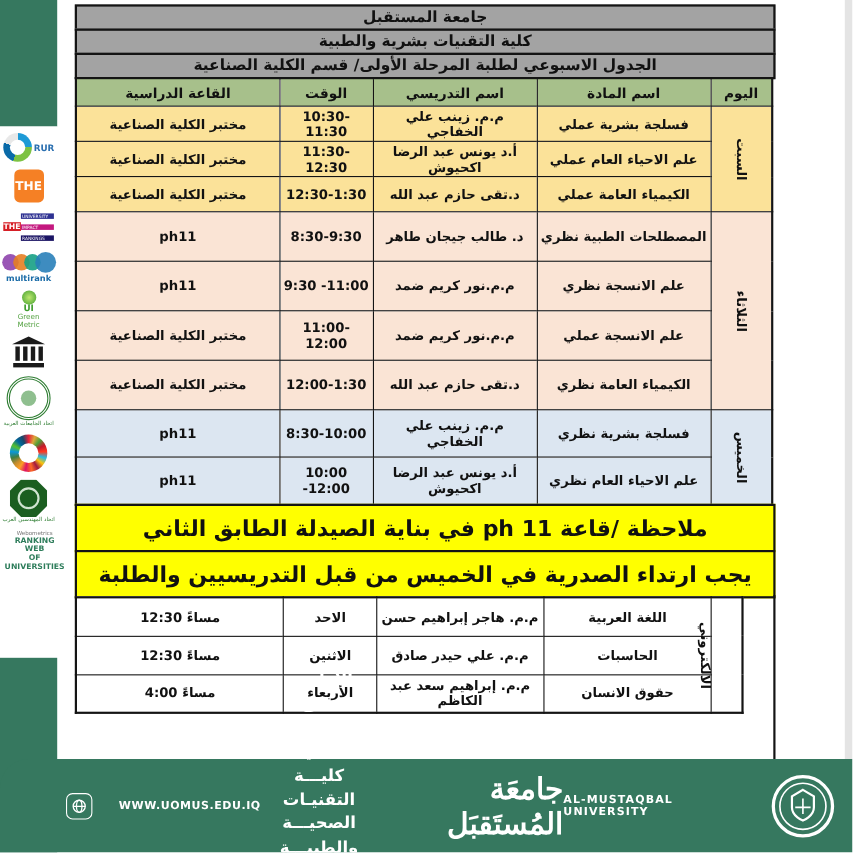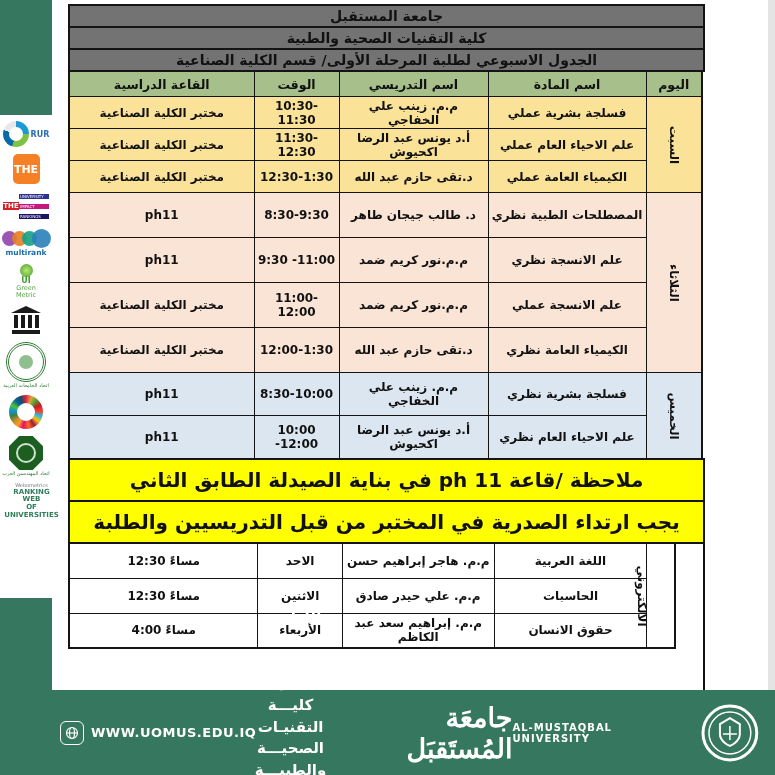--- a/index.html
+++ b/index.html
@@ -45,21 +45,21 @@
   .eng{width:34px;height:34px;background:#1B5E20;border-radius:8px;
        clip-path:polygon(30% 0,70% 0,100% 30%,100% 70%,70% 100%,30% 100%,0 70%,0 30%);
        display:flex;align-items:center;justify-content:center;}
   .eng i{width:16px;height:16px;border:2px solid #cfe3cf;border-radius:50%;}
   .webo{text-align:center;line-height:1.1;padding-left:11px;}
   .webo .w1{font-size:5px;color:#777;}
   .webo .w2{font-size:7px;font-weight:bold;color:#2E7D5B;}
 
   
   .content{left:68px;top:4px;width:637px;}
-  .title-row{background:#737373;border:2px solid #141414;height:20px;margin-top:-2px;
+  .title-row{background:#a3a3a3;border:2px solid #141414;height:20px;margin-top:-2px;
              display:flex;align-items:center;justify-content:center;
              font-weight:bold;font-size:14px;color:#111;direction:rtl;}
   .title-row:first-child{margin-top:0;}
 
   table.tt{border-collapse:collapse;table-layout:fixed;direction:rtl;margin-top:-2px;
            border:2px solid #141414;}
   table.tt td,table.tt th{border:1.5px solid #141414;text-align:center;vertical-align:middle;
            font-size:12px;font-weight:bold;color:#111;padding:0 2px;overflow:hidden;}
   table.tt th{background:#A7C08B;height:24px;font-size:12.5px;}
   tr.sat>td{background:#FBE299;height:31px;}
@@ -80,21 +80,21 @@
   td.btime{color:#9A231B;}
   td.bteach{text-align:left;vertical-align:bottom;padding-bottom:2px;}
 
   .right-line{left:703px;top:541px;width:2px;height:149px;background:#141414;}
   .grey-edge{left:768px;top:0;width:7px;height:690px;background:#E4E4E4;}
 
   
   .footer{left:0;top:690px;width:775px;height:85px;background:#36785F;border-top-left-radius:26px;
           display:flex;align-items:center;color:#fff;}
   .f-contact{margin-left:60px;display:flex;flex-direction:column;gap:8px;width:190px;}
-  .f-line{display:flex;align-items:center;gap:7px;font-weight:bold;font-size:13px;letter-spacing:.5px;}
+  .f-line{display:flex;align-items:center;gap:24px;font-weight:bold;font-size:10px;letter-spacing:.5px;}
   .f-ic{width:22px;height:22px;border:1.5px solid #fff;border-radius:6px;
         display:flex;align-items:center;justify-content:center;flex:0 0 auto;}
   .f-center{flex:1;text-align:center;direction:rtl;font-weight:bold;line-height:1.45;}
   .f-center .c1{font-size:15px;} .f-center .c2{font-size:15px;text-align:center;} .f-center .c3{font-size:13px;}
   .f-uni{display:flex;align-items:center;gap:8px;margin-right:10px;}
   .f-uni-names{display:flex;align-items:center;}
   .f-uni-ar{font-size:27px;font-weight:bold;direction:rtl;font-family:"DejaVu Serif","Liberation Serif",serif;}
   .f-uni-en{font-size:10px;font-weight:bold;letter-spacing:1px;}
 </style>
 </head>
@@ -155,21 +155,21 @@
     <div class="w1">Webometrics</div>
     <div class="w2">RANKING WEB</div>
     <div class="w2">OF UNIVERSITIES</div>
   </div>
 </div>
 <div class="abs green-bottom"></div>
 
 <div class="abs content">
 
   <div class="title-row">جامعة المستقبل</div>
-  <div class="title-row">كلية التقنيات الصحية والطبية</div>
+  <div class="title-row">كلية التقنيات بشرية والطبية</div>
   <div class="title-row">الجدول الاسبوعي لطلبة المرحلة الأولى/ قسم الكلية الصناعية</div>
 
   <table class="tt">
     <colgroup>
       <col style="width:56px">
         <col style="width:158px">
         <col style="width:149px">
       <col style="width:85px">
         <col style="width:185px">
     </colgroup>
@@ -238,21 +238,21 @@
     <tr class="thu">
       <td>علم الاحياء العام نظري</td>
       <td>أ.د يونس عبد الرضا اكحيوش</td>
       <td class="time">10:00 -12:00</td>
       <td>ph11</td>
     </tr>
   </tbody>
     </table>
 
   <div class="note-row">ملاحظة /قاعة ph 11 في بناية الصيدلة الطابق الثاني</div>
-  <div class="note-row">يجب ارتداء الصدرية في المختبر من قبل التدريسيين والطلبة</div>
+  <div class="note-row">يجب ارتداء الصدرية في الخميس من قبل التدريسيين والطلبة</div>
 
   <table class="bt" style="width:608px;">
     <colgroup>
       <col style="width:28px">
         <col style="width:152px">
         <col style="width:151px">
       <col style="width:84px">
         <col style="width:188px">
     </colgroup>
     <tbody>

